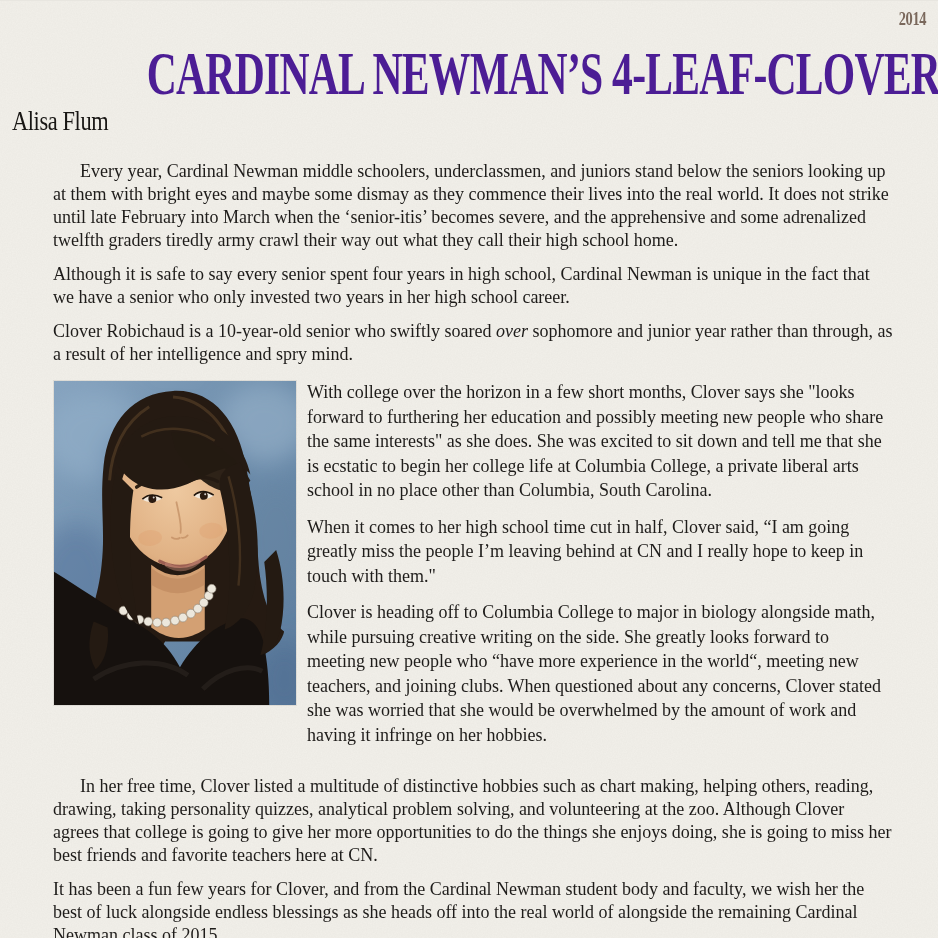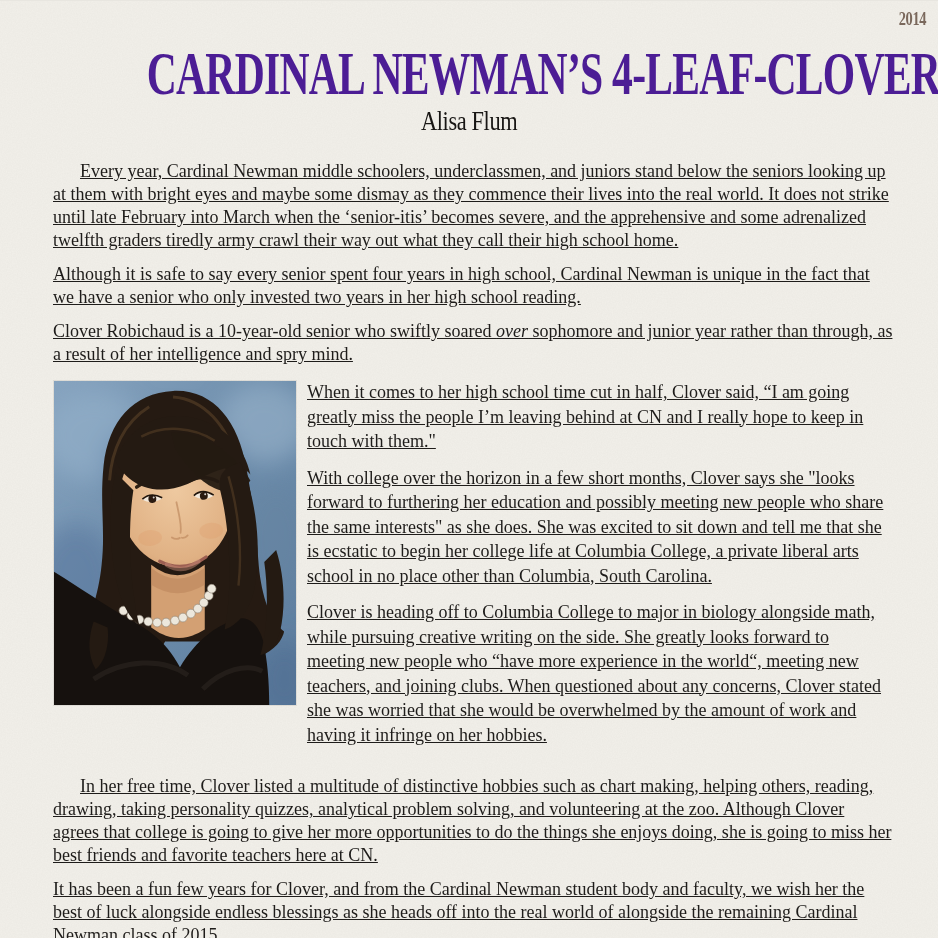--- a/index.html
+++ b/index.html
@@ -22,37 +22,36 @@
   h1.title{
     margin:42px 0 0 0;padding:0;
     text-align:center;line-height:1;font-size:57px;font-weight:bold;color:#4c1d95;
     white-space:nowrap;
   }
   h1.title .title-inner{
     display:inline-block;transform:scale(.73,1.06);transform-origin:center top;
     letter-spacing:-1px;
   }
   .byline{
-    text-align:center;font-size:28px;line-height:1;margin-top:7px;color:#181614;
+    font-size:28px;line-height:1;margin-top:7px;color:#181614;
     white-space:nowrap;
   }
   .byline .byline-inner{
     display:inline-block;transform:scale(.8,1);transform-origin:center top;
     letter-spacing:-.5px;
   }
   .content{
     position:relative;
     margin-top:25px;
     padding:0 45px 0 53px;
   }
   .content p{
     margin:0 0 11px 0;
     font-size:18px;line-height:23px;
     text-align:left;
-    text-decoration:underline;
   }
   p.indent{text-indent:27px;}
   .photo-row{display:flex;margin:14px 0 28px 0;}
   .photo{
     flex:0 0 244px;width:244px;height:326px;margin:0 10px 0 0;padding:0;
     border:1px solid rgba(0,0,0,.07);box-sizing:border-box;
   }
   .photo svg{display:block;width:100%;height:100%;}
   .beside{flex:1;min-width:0;padding-right:2px;}
   .beside p{font-size:18px;line-height:24.5px;margin-bottom:12px;}
@@ -75,21 +74,21 @@
   <div class="year">2014</div>
 
   <h1 class="title"><span class="title-inner">CARDINAL NEWMAN’S 4-LEAF-CLOVER</span></h1>
 
   <div class="byline"><span class="byline-inner">Alisa Flum</span></div>
 
   <div class="content">
 
     <p class="indent">Every year, Cardinal Newman middle schoolers, underclassmen, and juniors stand below the seniors looking up at them with bright eyes and maybe some dismay as they commence their lives into the real world. It does not strike until late February into March when the ‘senior-itis’ becomes severe, and the apprehensive and some adrenalized twelfth graders tiredly army crawl their way out what they call their high school home.</p>
 
-    <p>Although it is safe to say every senior spent four years in high school, Cardinal Newman is unique in the fact that we have a senior who only invested two years in her high school reading.</p>
+    <p>Although it is safe to say every senior spent four years in high school, Cardinal Newman is unique in the fact that we have a senior who only invested two years in her high school career.</p>
 
     <p><span>Clover Robichaud is a 10-year-old senior who swiftly soared </span><em>over</em><span> sophomore and junior year rather than through, as a result of her intelligence and spry mind.</span></p>
 
     <div class="photo-row">
 
       <figure class="photo" role="img" aria-label="Yearbook portrait: girl with dark shoulder-length hair and side-swept bangs, pearl necklace, black velvet top, mottled blue studio background">
         <svg viewBox="0 0 244 326" preserveAspectRatio="none">
           <defs>
             <linearGradient id="bgGrad" x1="0" y1="0" x2="1" y2="1">
               <stop offset="0" stop-color="#86a3bf"></stop>
@@ -170,22 +169,22 @@
 
           <path fill="#241a12" d="M62,80 C76,44 108,30 140,37 C172,44 192,66 198,94 C184,78 160,92 134,104 C112,113 90,110 76,98 C69,92 64,86 62,80 Z"></path>
           <path fill="#241a12" d="M118,52 C150,50 182,72 198,100 C190,112 176,114 162,108 C146,101 132,84 122,68 Z" opacity=".95"></path>
           <path fill="#241a12" d="M188,82 C204,118 210,168 202,210 C196,234 184,246 172,250 C180,212 178,152 168,112 C164,94 172,86 188,82 Z"></path>
           <path fill="#241a12" d="M62,92 C54,128 56,170 64,206 C68,224 76,238 86,246 C76,202 74,150 80,110 Z"></path>
           <path fill="none" stroke="#6d4f30" stroke-width="2.4" opacity=".4" d="M88,56 C110,44 140,46 162,60 M176,96 C186,130 190,170 186,206"></path>
         </svg>
       </figure>
 
       <div class="beside">
+        <p>With college over the horizon in a few short months, Clover says she "looks forward to furthering her education and possibly meeting new people who share the same interests" as she does. She was excited to sit down and tell me that she is ecstatic to begin her college life at Columbia College, a private liberal arts school in no place other than Columbia, South Carolina.</p>
         <p>When it comes to her high school time cut in half, Clover said, “I am going greatly miss the people I’m leaving behind at CN and I really hope to keep in touch with them."</p>
-        <p>With college over the horizon in a few short months, Clover says she "looks forward to furthering her education and possibly meeting new people who share the same interests" as she does. She was excited to sit down and tell me that she is ecstatic to begin her college life at Columbia College, a private liberal arts school in no place other than Columbia, South Carolina.</p>
         <p>Clover is heading off to Columbia College to major in biology alongside math, while pursuing creative writing on the side. She greatly looks forward to meeting new people who “have more experience in the world“, meeting new teachers, and joining clubs. When questioned about any concerns, Clover stated she was worried that she would be overwhelmed by the amount of work and having it infringe on her hobbies.</p>
       </div>
     </div>
 
     <p class="indent">In her free time, Clover listed a multitude of distinctive hobbies such as chart making, helping others, reading, drawing, taking personality quizzes, analytical problem solving, and volunteering at the zoo. Although Clover agrees that college is going to give her more opportunities to do the things she enjoys doing, she is going to miss her best friends and favorite teachers here at CN.</p>
 
     <p>It has been a fun few years for Clover, and from the Cardinal Newman student body and faculty, we wish her the best of luck alongside endless blessings as she heads off into the real world of alongside the remaining Cardinal Newman class of 2015.</p>
 
   </div>
 </div>

